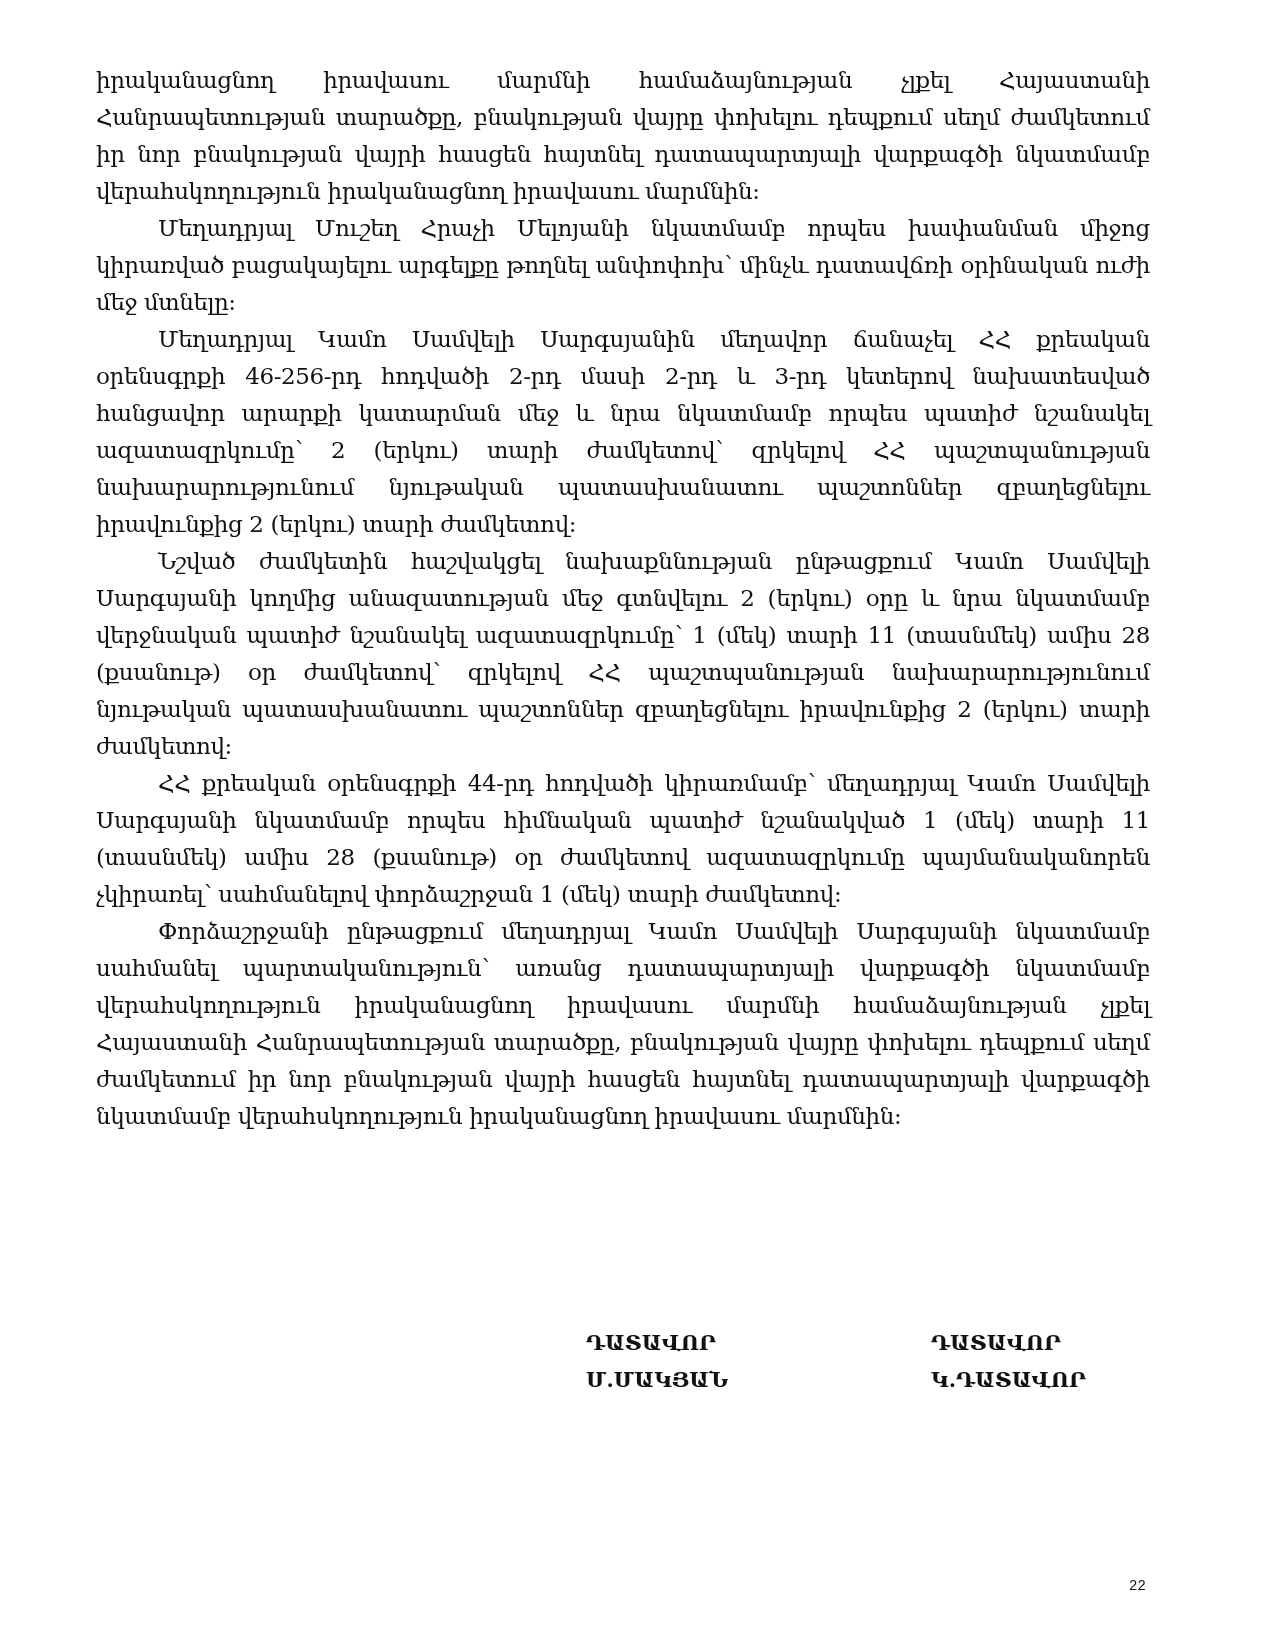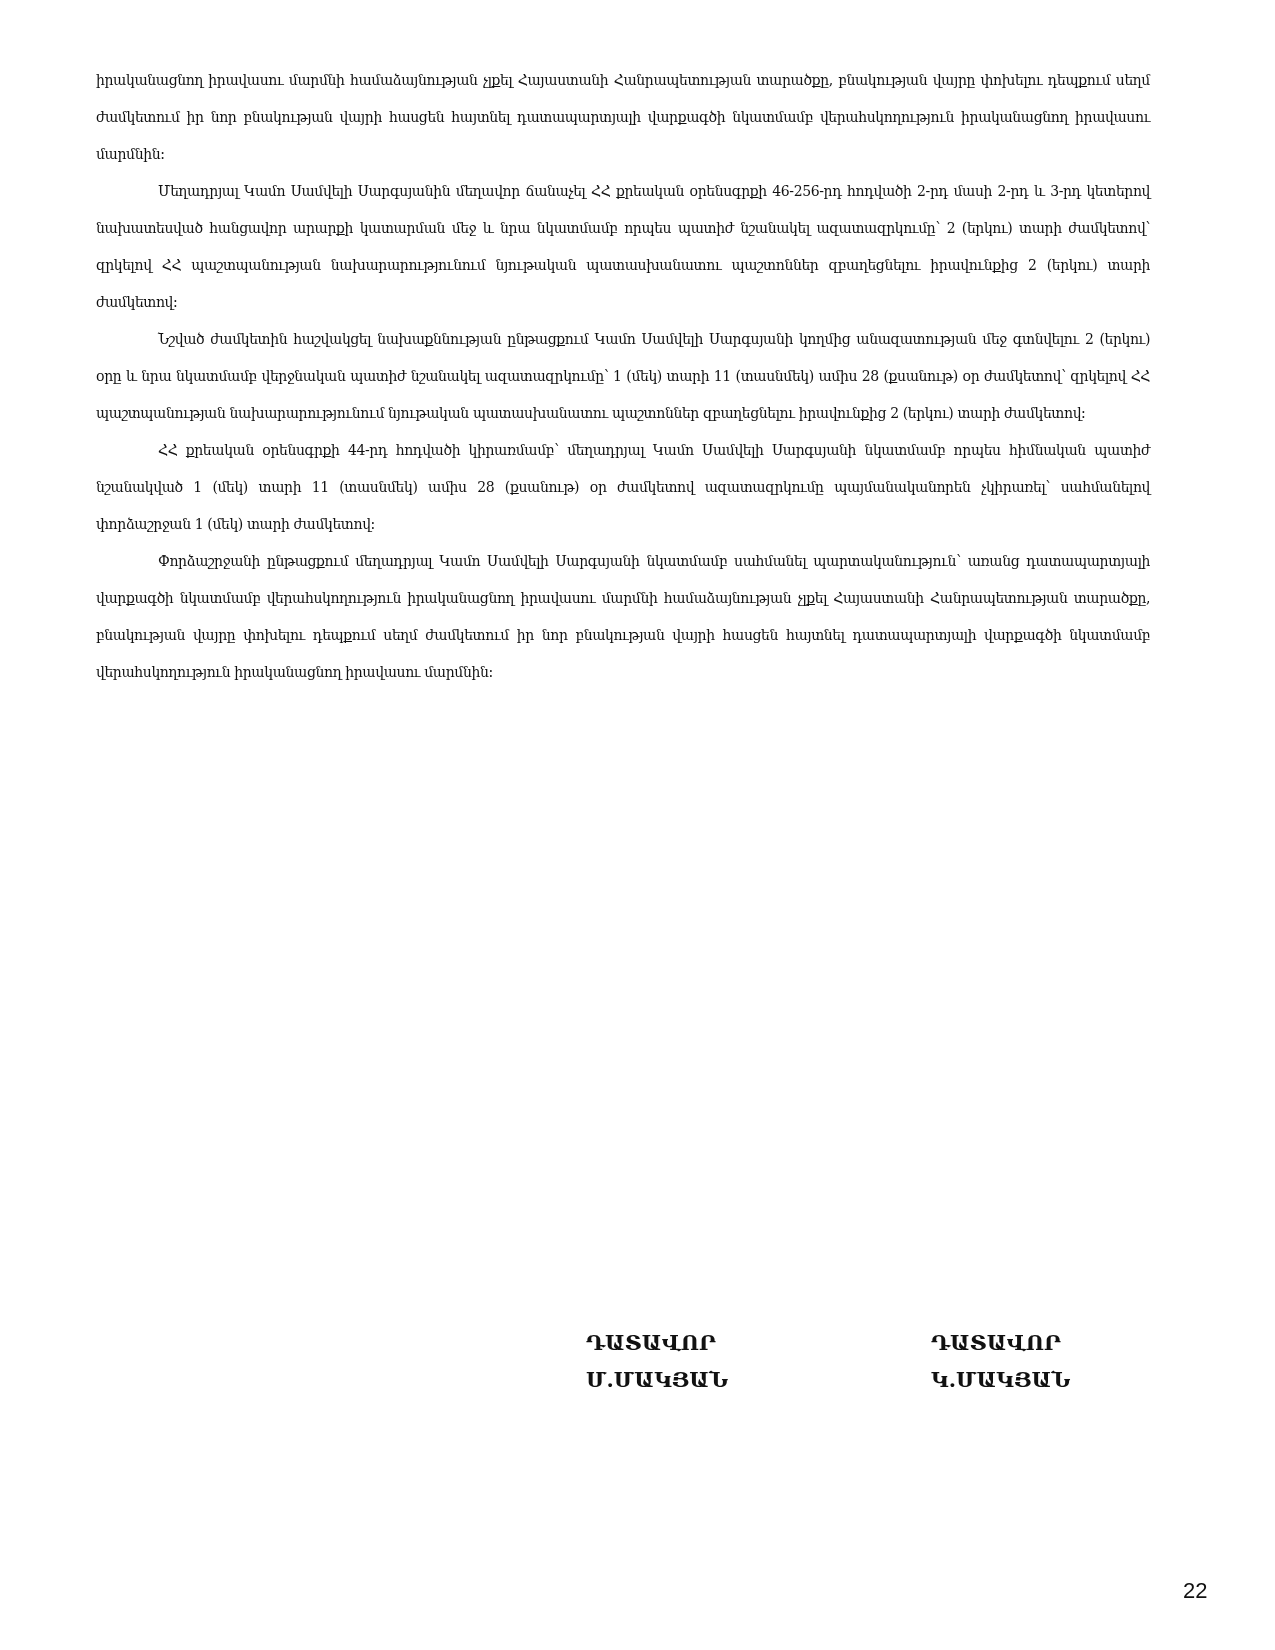--- a/index.html
+++ b/index.html
@@ -3,58 +3,59 @@
 <meta charset="utf-8">
 <style>
   html, body { margin: 0; padding: 0; background: #ffffff; }
   body {
     width: 1275px; height: 1650px; position: relative; overflow: hidden;
     font-family: "DejaVu Serif", "Liberation Serif", serif;
     color: #111111;
   }
   .page-body {
     position: absolute; left: 96px; top: 62px; width: 1054px;
-    font-size: 14px; line-height: 37px;
+    font-size: 23px; line-height: 37px;
     text-align: justify;
     letter-spacing: -0.4px;
   }
   .para { margin: 0; text-indent: 0; }
   .para.indent { text-indent: 62px; }
   .signatures {
     position: absolute; top: 1324px; left: 176px; width: 960px;
     font-size: 21px; line-height: 37px; font-weight: bold;
     font-family: "DejaVu Serif", "Liberation Serif", serif;
   }
   .sig-col { position: absolute; top: 0; white-space: nowrap; }
   .sig-col.c1 { left: 0; }
   .sig-col.c2 { left: 410px; }
   .sig-col.c3 { left: 755px; }
   .sig-col div { display: block; }
   .page-number {
-    position: absolute; left: 1183px; top: 1578px;
-    font-family: Liberation Sans, sans-serif; font-size: 22px;
+    position: absolute; left: 1129px; top: 1578px;
+    font-family: Liberation Mono, monospace; font-size: 14px;
   }
 </style>
 </head>
 <body>
 
 <div class="page-body">
   <p class="para">իրականացնող իրավասու մարմնի համաձայնության չլքել Հայաստանի Հանրապետության տարածքը, բնակության վայրը փոխելու դեպքում սեղմ ժամկետում իր նոր բնակության վայրի հասցեն հայտնել դատապարտյալի վարքագծի նկատմամբ վերահսկողություն իրականացնող իրավասու մարմնին:</p>
+  <p class="para indent">Մեղադրյալ Մուշեղ Հրաչի Մելոյանի նկատմամբ որպես խափանման միջոց կիրառված բացակայելու արգելքը թողնել անփոփոխ՝ մինչև դատավճռի օրինական ուժի մեջ մտնելը:</p>
   <p class="para indent">Մեղադրյալ Կամո Սամվելի Սարգսյանին մեղավոր ճանաչել ՀՀ քրեական օրենսգրքի 46-256-րդ հոդվածի 2-րդ մասի 2-րդ և 3-րդ կետերով նախատեսված հանցավոր արարքի կատարման մեջ և նրա նկատմամբ որպես պատիժ նշանակել ազատազրկումը՝ 2 (երկու) տարի ժամկետով՝ զրկելով ՀՀ պաշտպանության նախարարությունում նյութական պատասխանատու պաշտոններ զբաղեցնելու իրավունքից 2 (երկու) տարի ժամկետով:</p>
   <p class="para indent">Նշված ժամկետին հաշվակցել նախաքննության ընթացքում Կամո Սամվելի Սարգսյանի կողմից անազատության մեջ գտնվելու 2 (երկու) օրը և նրա նկատմամբ վերջնական պատիժ նշանակել ազատազրկումը՝ 1 (մեկ) տարի 11 (տասնմեկ) ամիս 28 (քսանութ) օր ժամկետով՝ զրկելով ՀՀ պաշտպանության նախարարությունում նյութական պատասխանատու պաշտոններ զբաղեցնելու իրավունքից 2 (երկու) տարի ժամկետով:</p>
   <p class="para indent">ՀՀ քրեական օրենսգրքի 44-րդ հոդվածի կիրառմամբ՝ մեղադրյալ Կամո Սամվելի Սարգսյանի նկատմամբ որպես հիմնական պատիժ նշանակված 1 (մեկ) տարի 11 (տասնմեկ) ամիս 28 (քսանութ) օր ժամկետով ազատազրկումը պայմանականորեն չկիրառել՝ սահմանելով փորձաշրջան 1 (մեկ) տարի ժամկետով:</p>
   <p class="para indent">Փորձաշրջանի ընթացքում մեղադրյալ Կամո Սամվելի Սարգսյանի նկատմամբ սահմանել պարտականություն՝ առանց դատապարտյալի վարքագծի նկատմամբ վերահսկողություն իրականացնող իրավասու մարմնի համաձայնության չլքել Հայաստանի Հանրապետության տարածքը, բնակության վայրը փոխելու դեպքում սեղմ ժամկետում իր նոր բնակության վայրի հասցեն հայտնել դատապարտյալի վարքագծի նկատմամբ վերահսկողություն իրականացնող իրավասու մարմնին:</p>
 </div>
 
 <div class="signatures">
   <div class="sig-col c1">
   </div>
   <div class="sig-col c2">
     <div>ԴԱՏԱՎՈՐ</div>
     <div>Մ.ՄԱԿՅԱՆ</div>
   </div>
   <div class="sig-col c3">
     <div>ԴԱՏԱՎՈՐ</div>
-    <div>Կ.ՄԱԿՅԱՆ</div>
+    <div>Կ.ԴԱՏԱՎՈՐ</div>
   </div>
 </div>
 
 <div class="page-number">22</div>
 
 </body></html>

